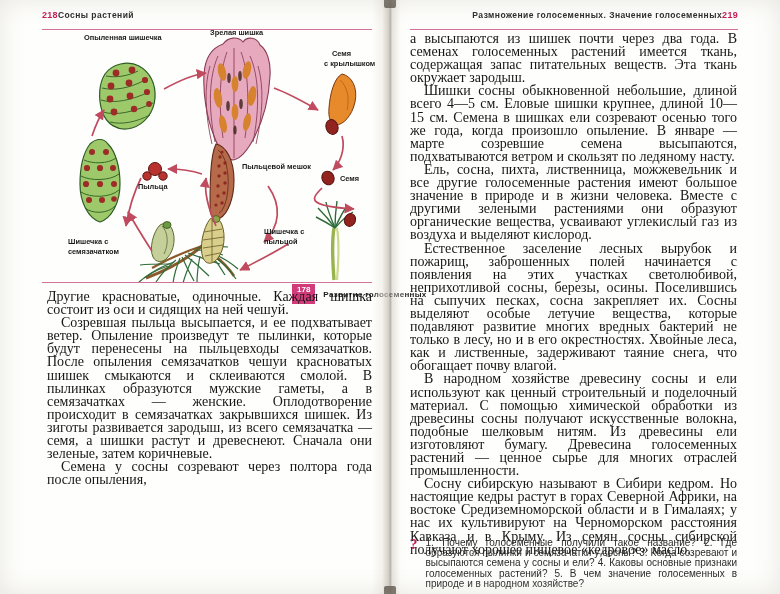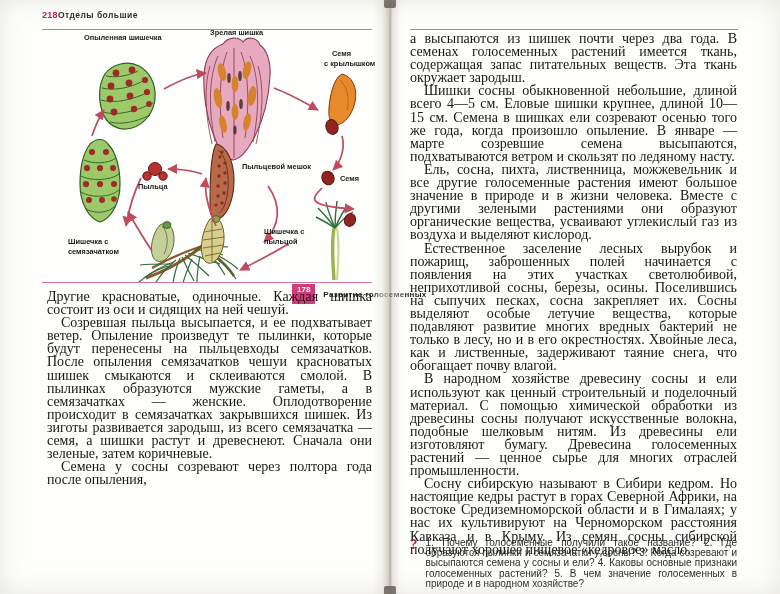--- a/index.html
+++ b/index.html
@@ -111,26 +111,30 @@
 <body>
 
 <div class="spread">
 
   <div class="page page-left"></div>
   <div class="page page-right"></div>
 
   <div class="hdr hdr-left">
     <div class="hdr-row">
       <span class="folio">218</span>
-      <span class="runhead">Отделы большие</span>
+      <span class="runhead">Сосны растений</span>
     </div>
     <div class="rule"></div>
   </div>
 
   <div class="hdr hdr-right">
+    <div class="hdr-row">
+      <span class="runhead">Размножение голосеменных. Значение голосеменных</span>
+      <span class="folio">219</span>
+    </div>
     <div class="rule"></div>
   </div>
 
   <div class="figure">
     <svg width="340" height="258" viewBox="0 0 340 258" xmlns="http://www.w3.org/2000/svg">
       <defs>
         <marker id="ah" markerWidth="7" markerHeight="7" refX="5.5" refY="3" orient="auto">
           <path d="M0,0 L6,3 L0,6 z" fill="#c04a5e"></path>
         </marker>
       </defs>

